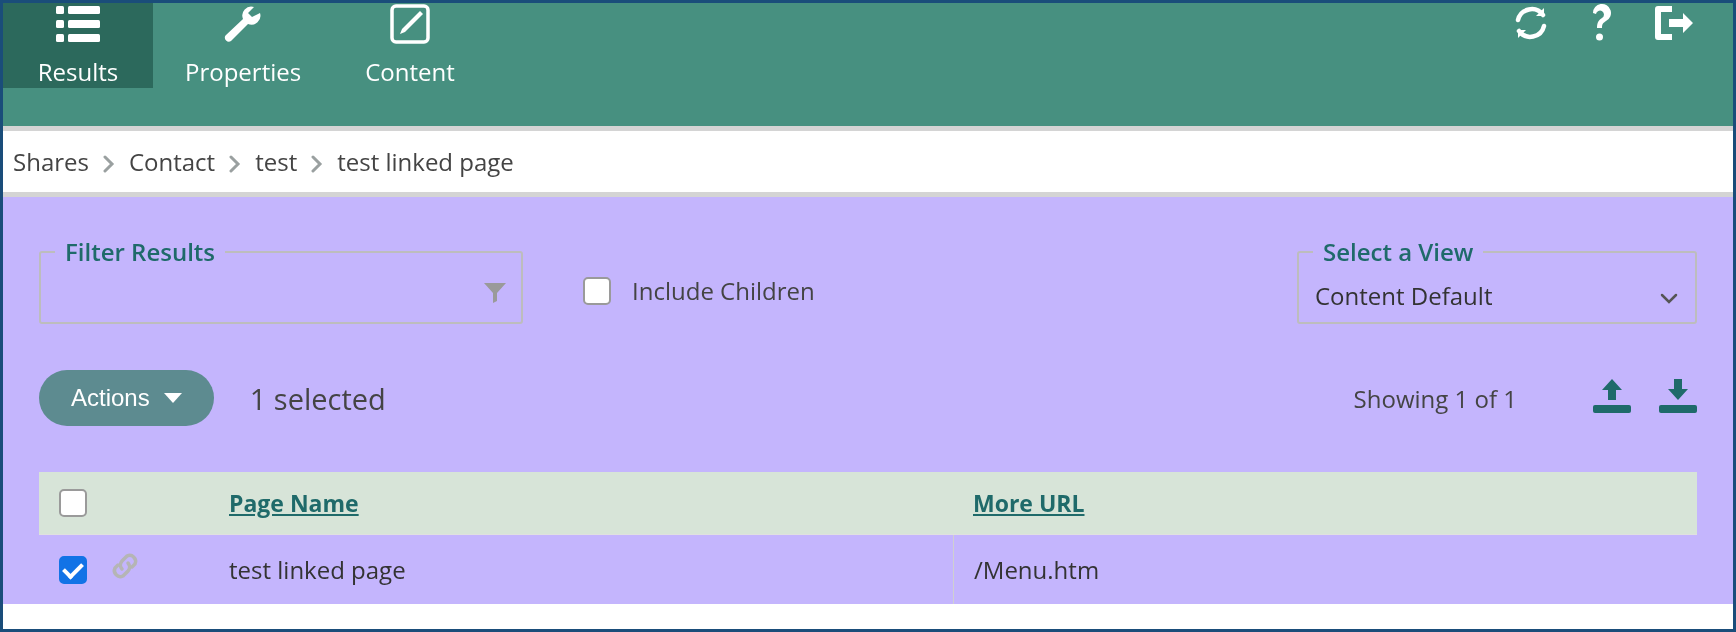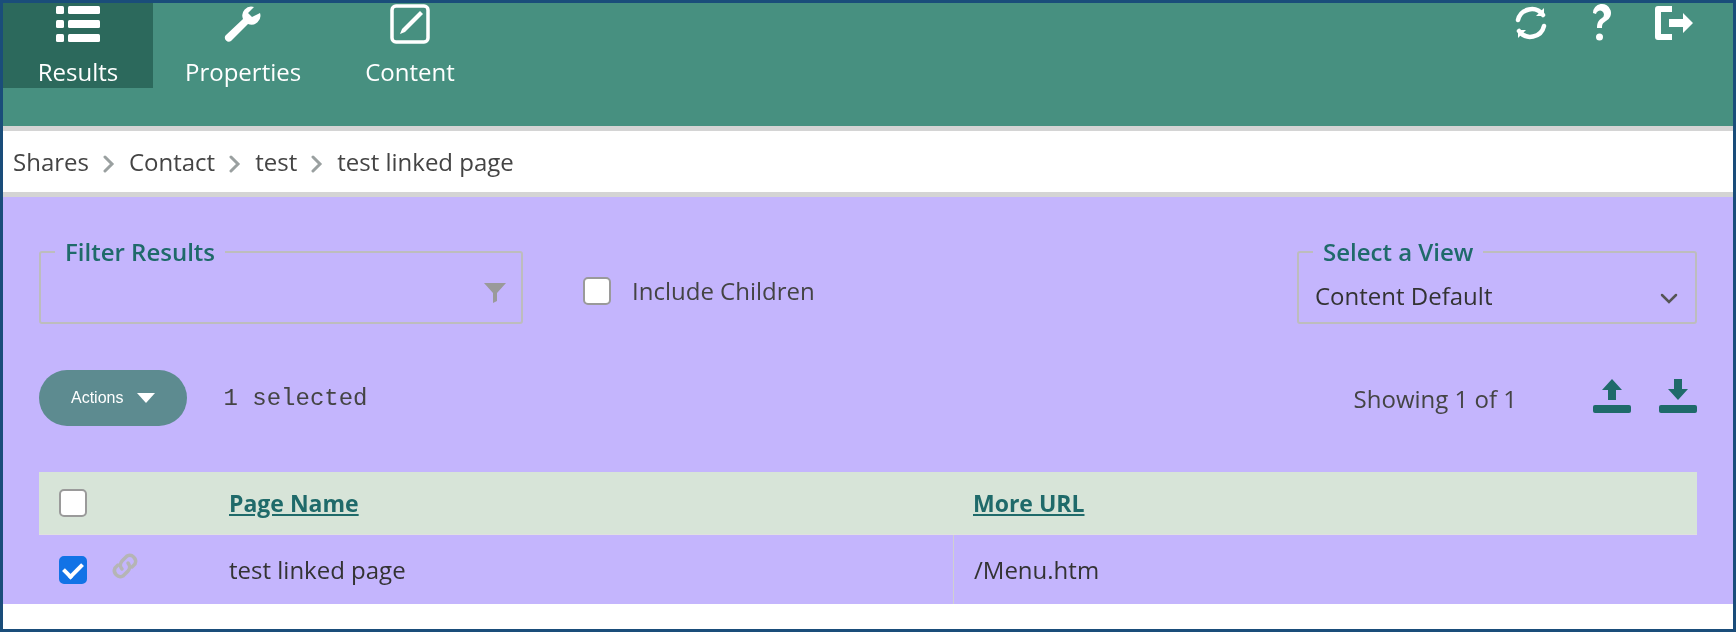--- a/index.html
+++ b/index.html
@@ -174,33 +174,33 @@
     margin-top: 46px;
     gap: 36px;
   }
   .actions-btn {
     background: #5d8b90;
     color: #fff;
     border: none;
     border-radius: 30px;
     height: 56px;
     padding: 0 32px;
-    font-size: 16px;
+    font-size: 24px;
     display: flex;
     align-items: center;
     gap: 14px;
     cursor: pointer;
   }
   .actions-btn .caret {
     width: 0; height: 0;
     border-left: 9px solid transparent;
     border-right: 9px solid transparent;
     border-top: 10px solid #fff;
   }
-  .selected-text { font-size: 24px; color: #444; font-family: Liberation Mono, monospace; }
+  .selected-text { font-size: 29px; color: #444; }
   .showing { font-size: 24px; color: #444; margin-left: auto; }
   .transfer-icons {
     display: flex;
     gap: 28px;
     margin-left: 40px;
     color: #1f6a6a;
   }
   .transfer-icons span { cursor: pointer; }
 
   

